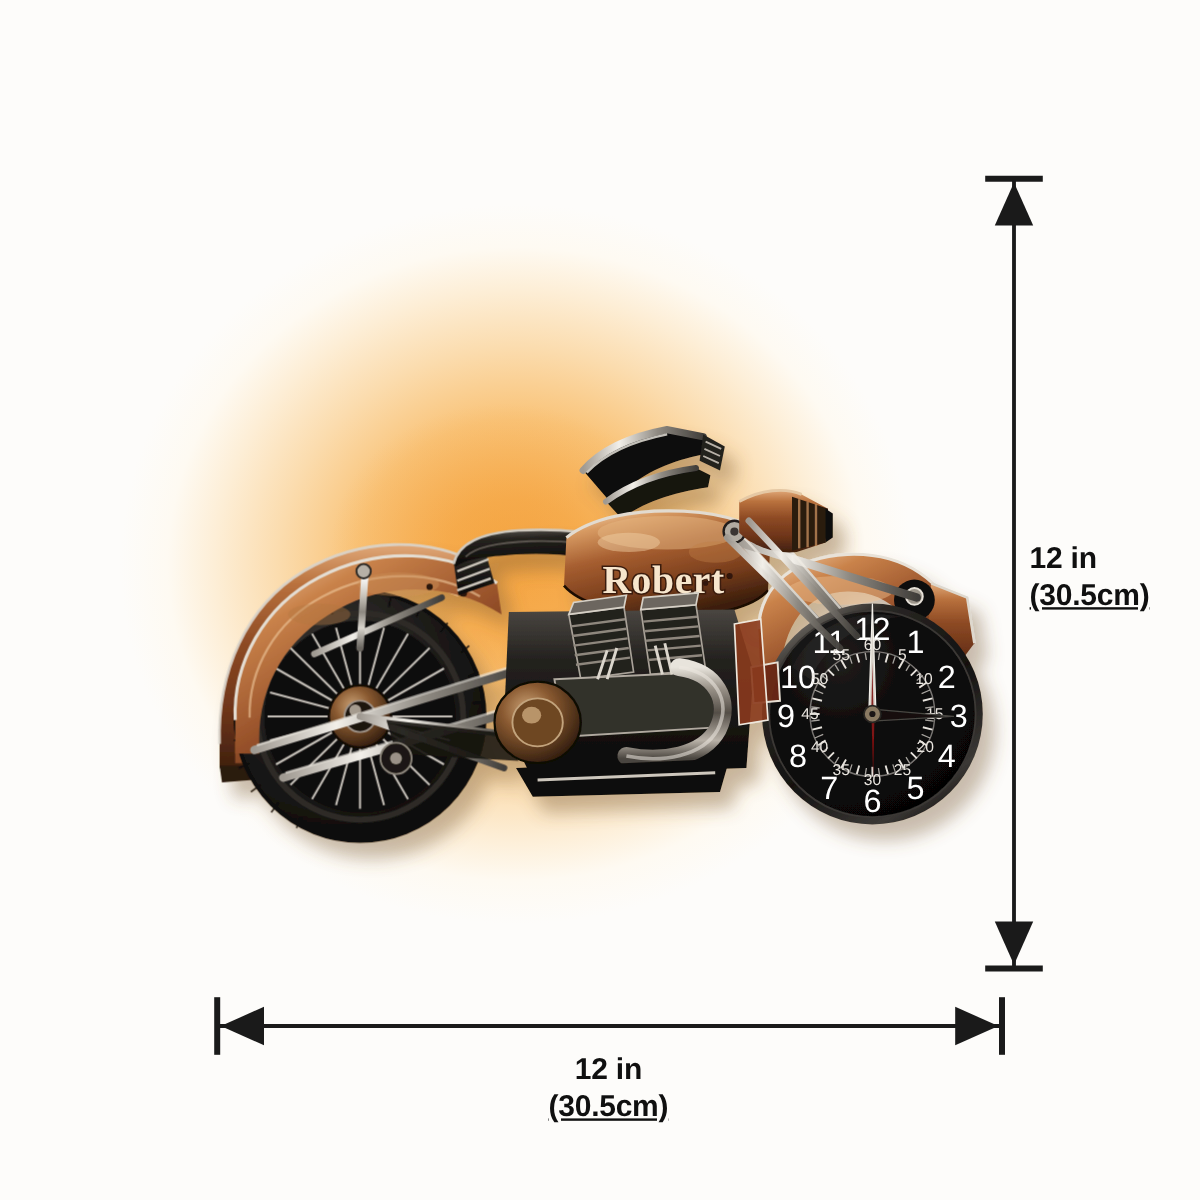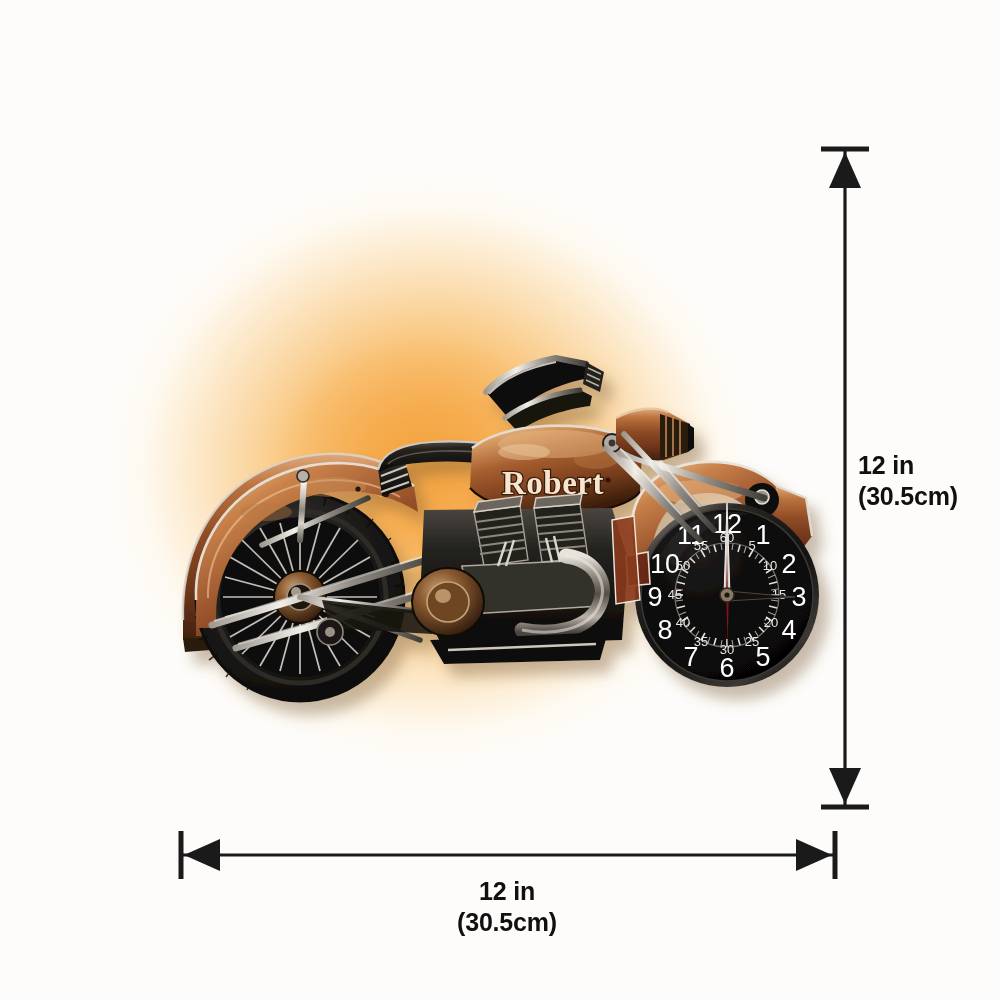--- a/index.html
+++ b/index.html
@@ -43,21 +43,21 @@
     font-family:"Liberation Sans", sans-serif;
     font-weight:700;
     font-size:25px;
     line-height:31px;
     letter-spacing:-0.2px;
     text-align:center;
     white-space:nowrap;
   }
   #dim-v-label{left:858px;top:450px;text-align:left;}
   #dim-h-label{left:381px;top:876px;width:252px;}
-  .dimlabel .l2{display:block;}
+  .dimlabel .l2{display:block;text-decoration:underline;}
 </style>
 </head>
 <body>
 
 <div id="stage">
 
   <div class="glow"></div>
   <div class="glow2"></div>
 
   <div class="art">

